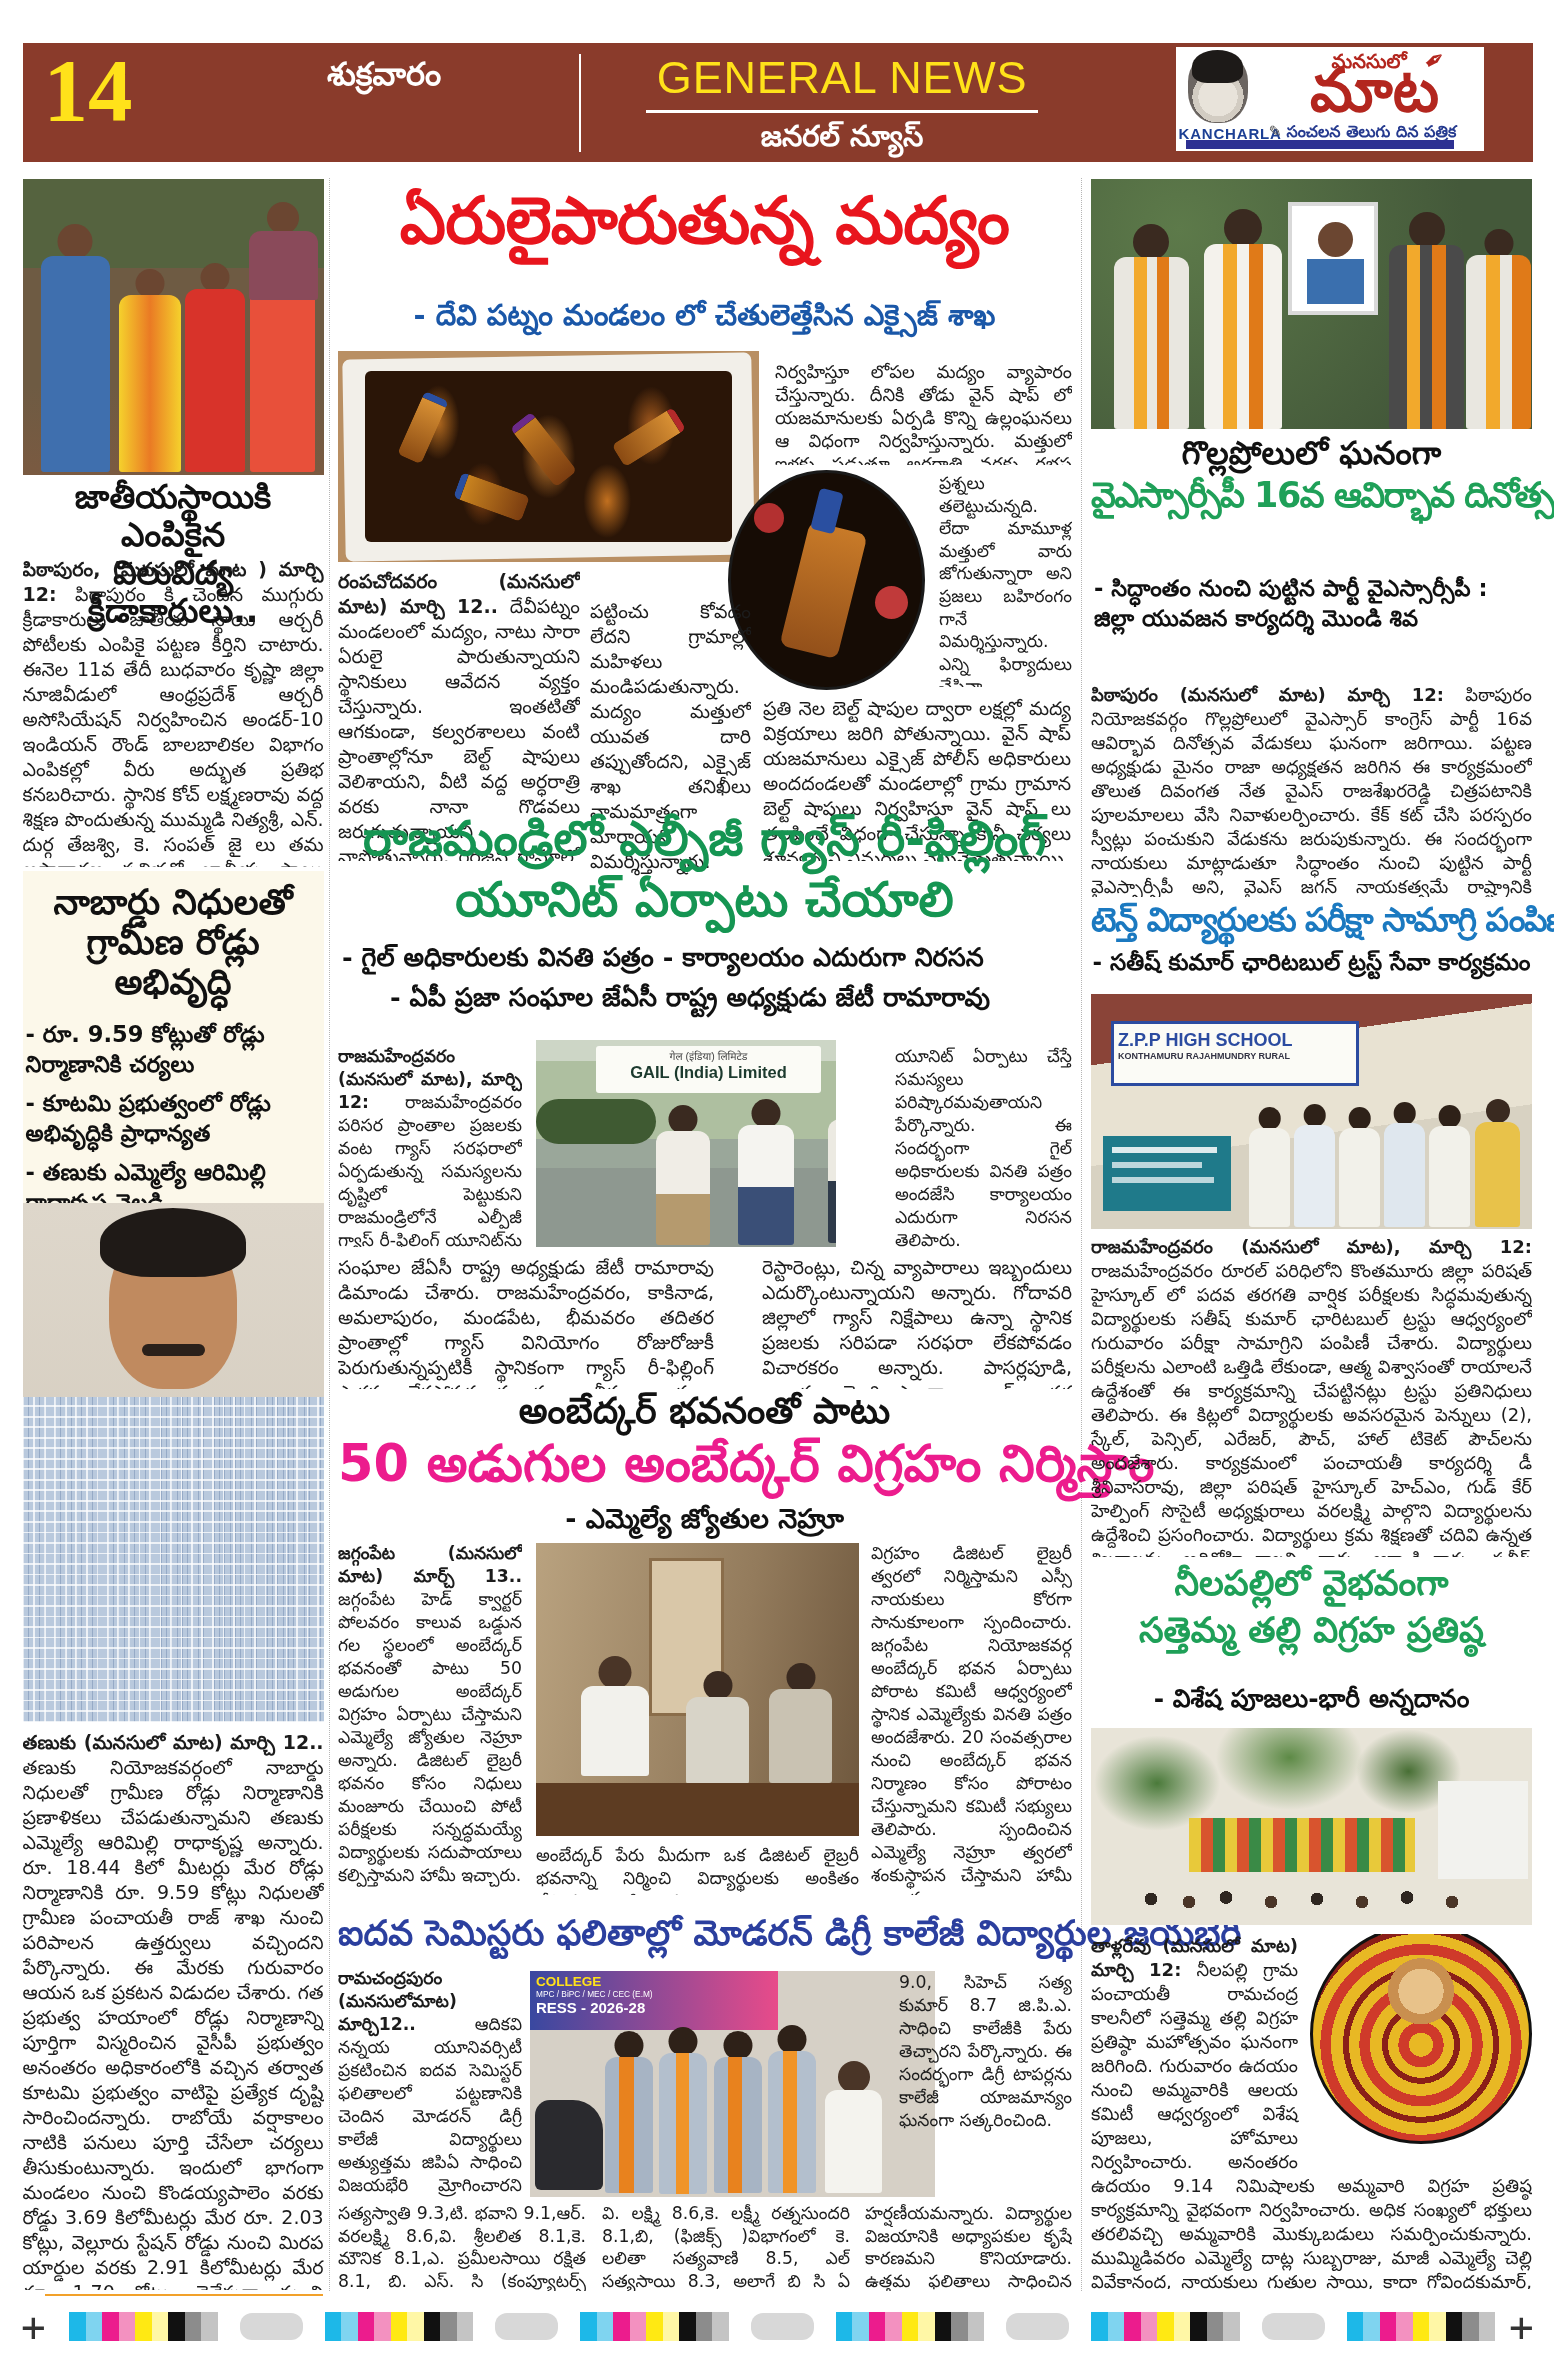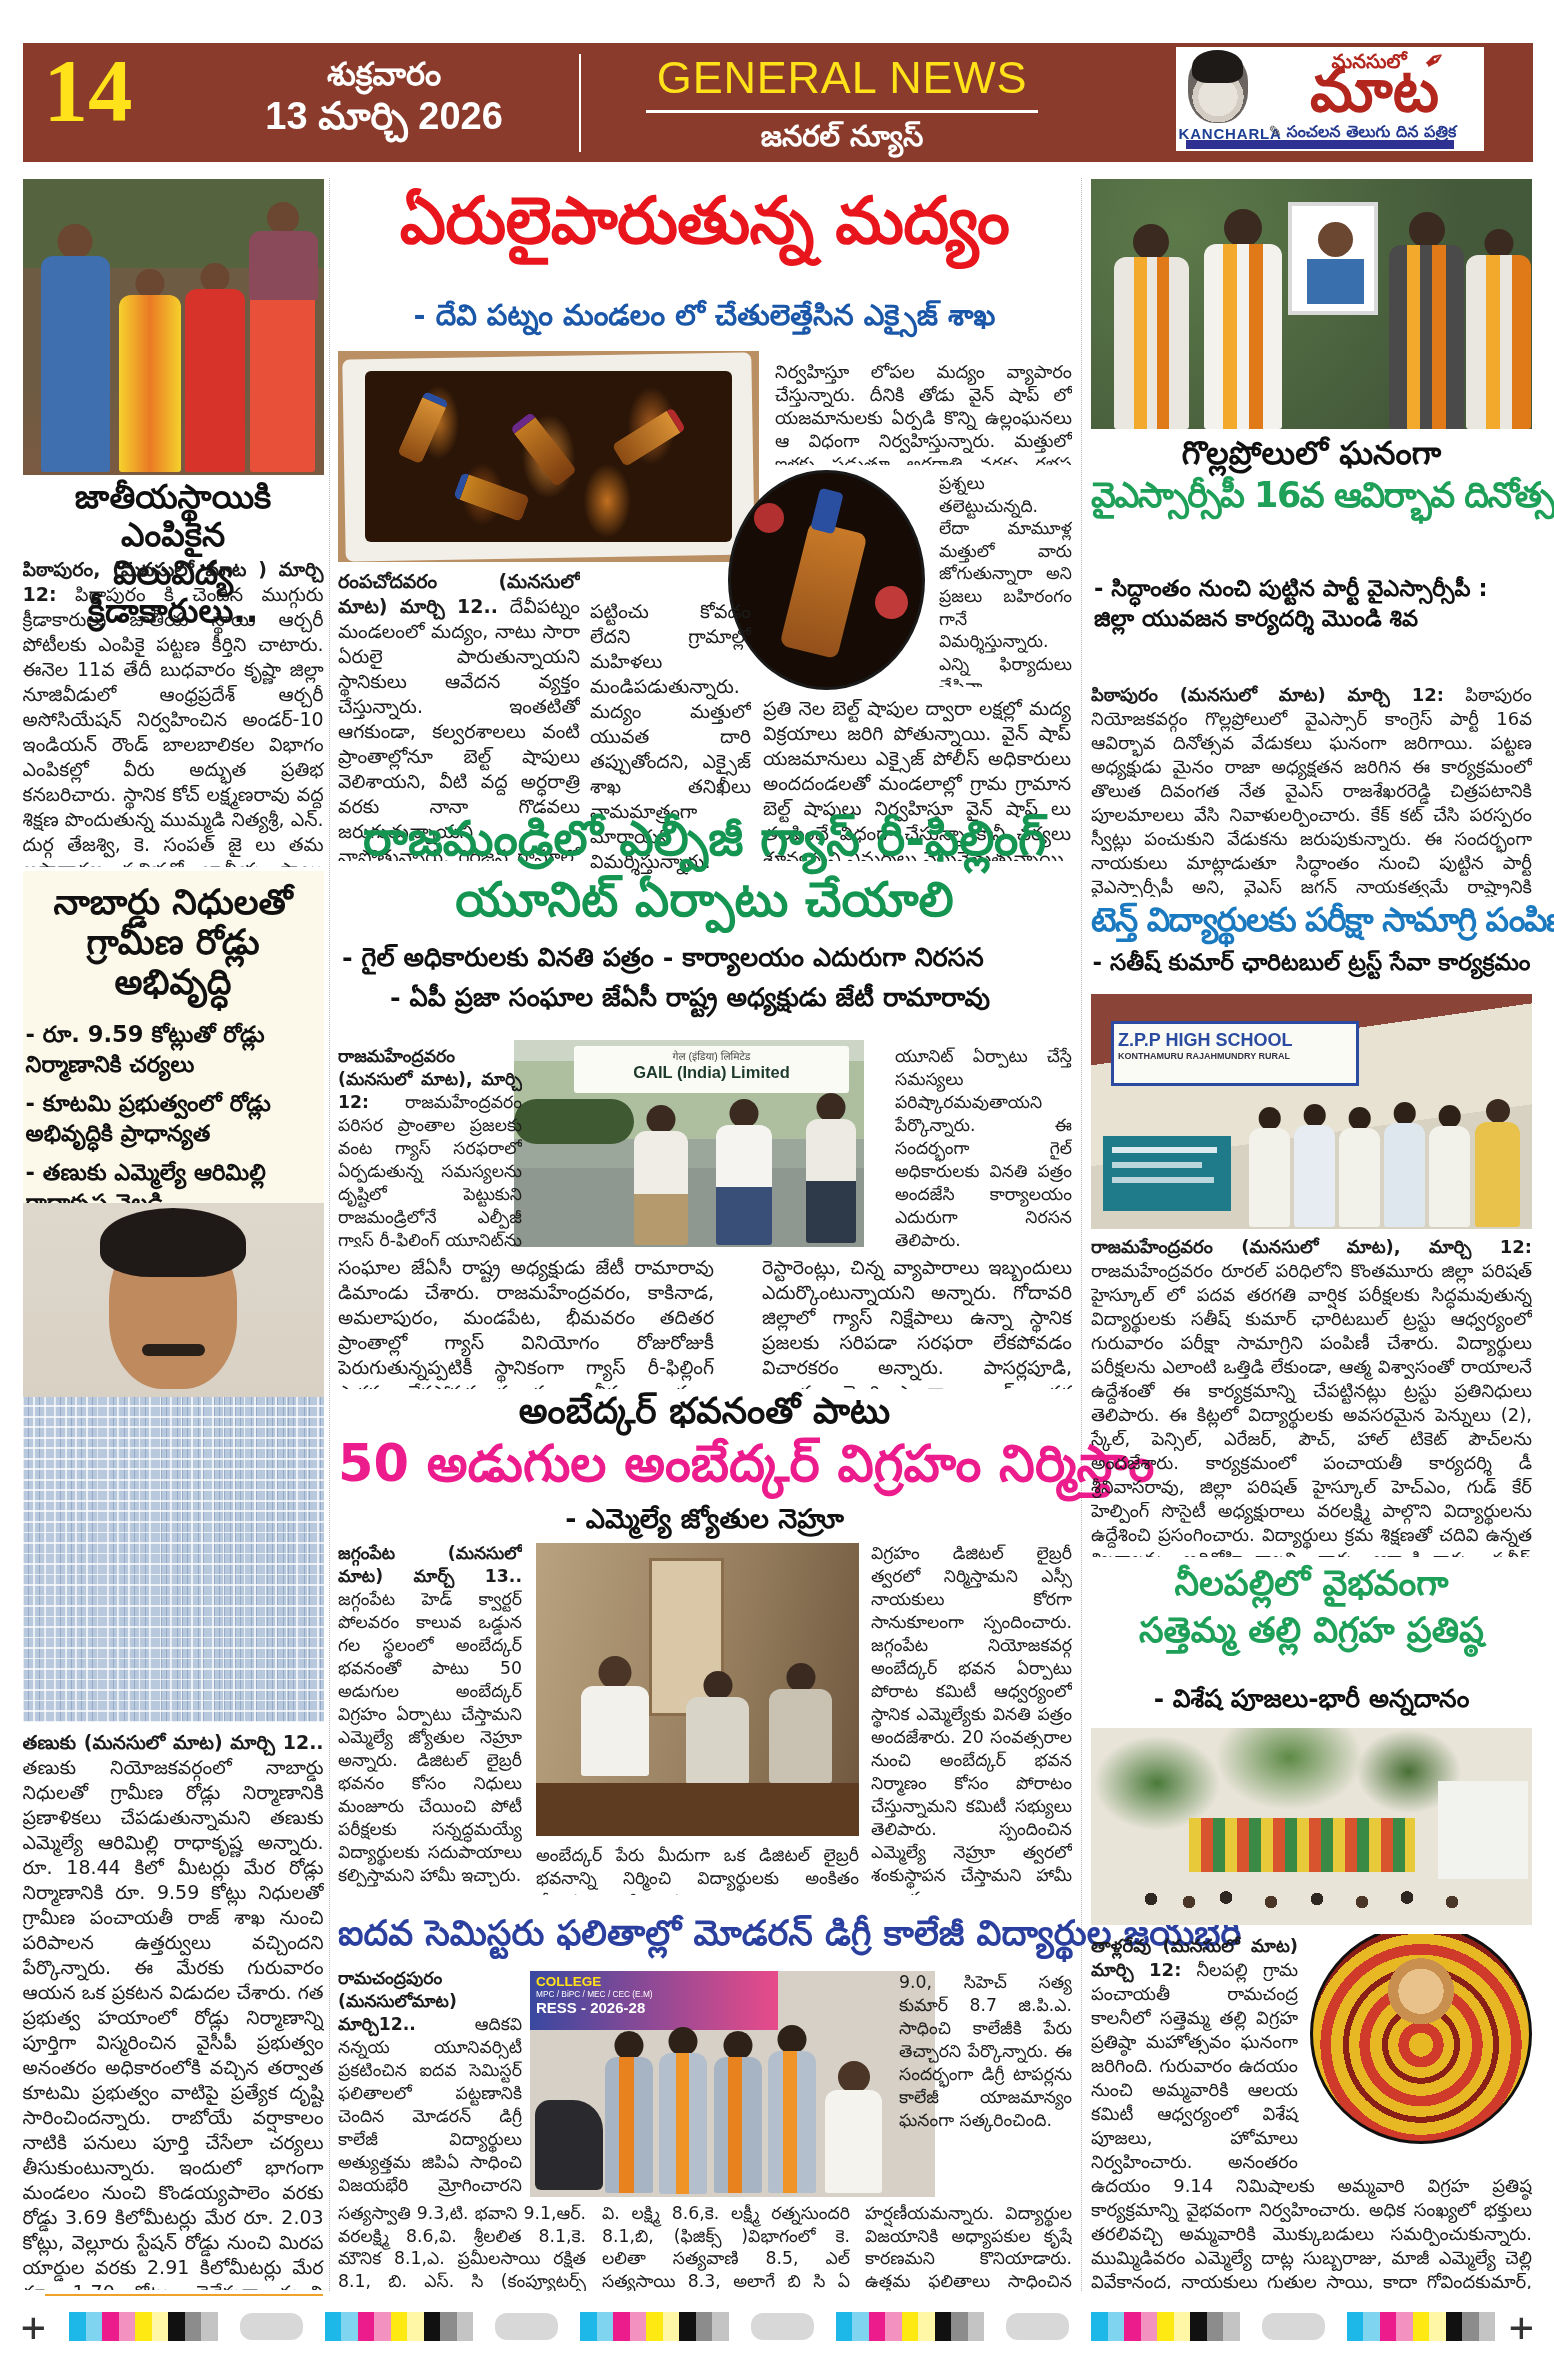--- a/index.html
+++ b/index.html
@@ -63,21 +63,20 @@
 </style>
 </head>
 <body>
 
 <div id="page">
 
   <div class="hdr">
     <div class="pagenum">14</div>
     <div class="datebox">
       <div class="weekday">శుక్రవారం</div>
-      <div class="dateln">13 మార్చి 2026</div>
     </div>
     <div class="hdr-div"></div>
     <div class="section">
       <div class="sec-en">GENERAL NEWS</div>
       <div class="sec-te">జనరల్ న్యూస్</div>
     </div>
     <div class="logo">
       <div class="logo-face"></div>
       <div class="logo-pub cap">KANCHARLA</div>
       <div class="logo-top">మనసులో</div>
@@ -163,21 +162,21 @@
     <span>దేవీపట్నం మండలంలో మద్యం, నాటు సారా ఏరులై పారుతున్నాయని స్థానికులు ఆవేదన వ్యక్తం చేస్తున్నారు. ఇంతటితో ఆగకుండా, కల్వరశాలలు వంటి ప్రాంతాల్లోనూ బెల్ట్ షాపులు వెలిశాయని, వీటి వద్ద అర్ధరాత్రి వరకు నానా గొడవలు జరుగుతున్నాయని వాపోతున్నారు. గిరిజన గ్రామాల్లో నాటుసారా తయారీ యథేచ్ఛగా సాగుతోందని ఆరోపిస్తున్నారు.</span>
   </div>
   <div class="bt" style="left:590px;top:569px;width:161px;height:292px;margin-top:30px;">పట్టించు కోవడం లేదని గ్రామాల్లో మహిళలు మండిపడుతున్నారు. మద్యం మత్తులో యువత దారి తప్పుతోందని, ఎక్సైజ్ శాఖ తనిఖీలు నామమాత్రంగా మారాయని విమర్శిస్తున్నారు.</div>
   <div class="bt" style="left:763px;top:696px;width:308px;height:165px;">ప్రతి నెల బెల్ట్ షాపుల ద్వారా లక్షల్లో మద్య విక్రయాలు జరిగి పోతున్నాయి. వైన్ షాప్ యజమానులు ఎక్సైజ్ పోలీస్ అధికారులు అందదండలతో మండలాల్లో గ్రామ గ్రామాన బెల్ట్ షాపులు నిర్వహిస్తూ వైన్ షాప్ లు తలపించే విధంగా చేసున్నా కానీ చర్యలు శూన్యమని విమర్శలు వెల్లువెత్తుతున్నాయి.</div>
 
   <div class="hl" style="left:338px;top:811px;width:733px;font-size:48px;color:#159552;">రాజమండ్రిలో ఎల్పీజీ గ్యాస్ రీ-ఫిల్లింగ్</div>
   <div class="hl" style="left:338px;top:872px;width:733px;font-size:48px;color:#159552;">యూనిట్ ఏర్పాటు చేయాలి</div>
   <div class="sub" style="left:342px;top:942px;width:730px;font-size:25.6px;">- గైల్ అధికారులకు వినతి పత్రం - కార్యాలయం ఎదురుగా నిరసన</div>
   <div class="sub" style="left:342px;top:982px;width:730px;font-size:25.6px;margin-left:48px;">- ఏపీ ప్రజా సంఘాల జేఏసీ రాష్ట్ర అధ్యక్షుడు జేటీ రామారావు</div>
 
-  <div class="ph" style="left:514px;top:1040px;width:350px;height:207px;background:linear-gradient(180deg,#cdd6c6 0 10%,#aebfa0 10% 48%,#9aa79a 48% 62%,#8e9890 62% 100%);">
+  <div class="ph" style="left:536px;top:1040px;width:300px;height:207px;background:linear-gradient(180deg,#cdd6c6 0 10%,#aebfa0 10% 48%,#9aa79a 48% 62%,#8e9890 62% 100%);">
     <div class="sign" style="left:60px;top:6px;right:15px;height:47px;border-radius:3px;text-align:center;padding-top:3px;">
       <div class="cap" style="font-size:10.5px;color:#444;">गेल (इंडिया) लिमिटेड</div>
       <div class="cap" style="font-size:16.5px;font-weight:700;color:#1c3a2e;">GAIL (India) Limited</div>
     </div>
     <div class="abs" style="left:0;top:59px;width:120px;height:45px;border-radius:22.6px;background:#3f5a32;"></div>
     <div class="pf" style="left:120px;top:65px;width:54px;height:140px;">
         <div class="hd" style="background:#3a2a20;"></div>
         <div class="bd" style="background:linear-gradient(#f0ede6 0 55%,#b59a6e 55%);"></div>
       </div>
     <div class="pf" style="left:202px;top:59px;width:56px;height:146px;">

